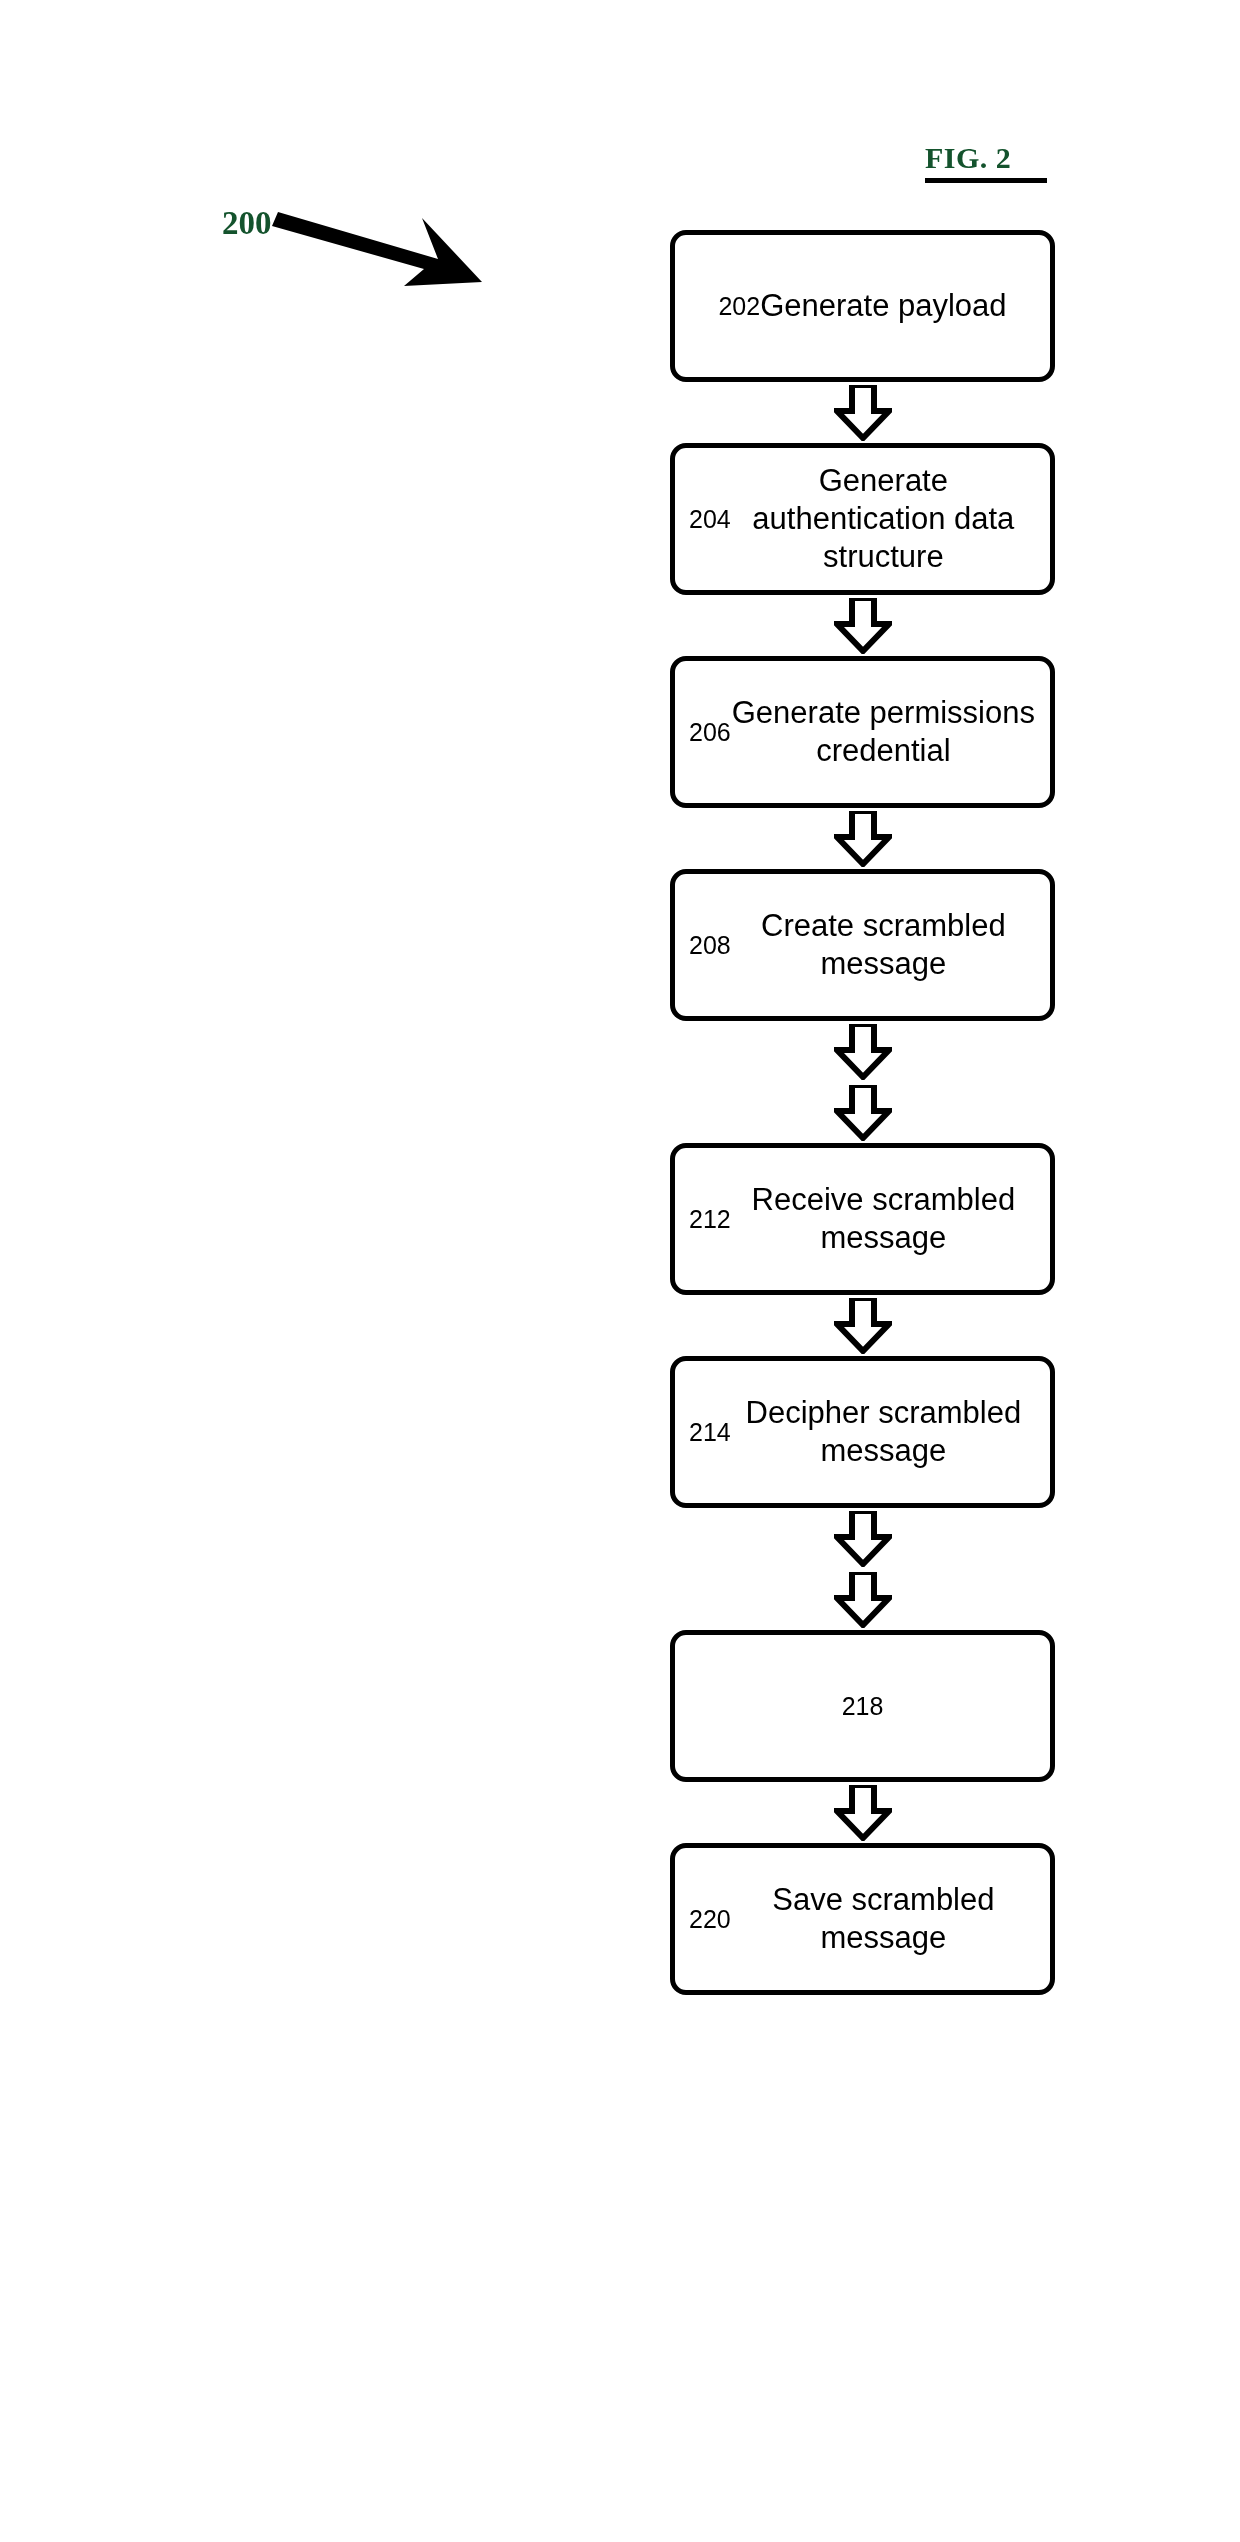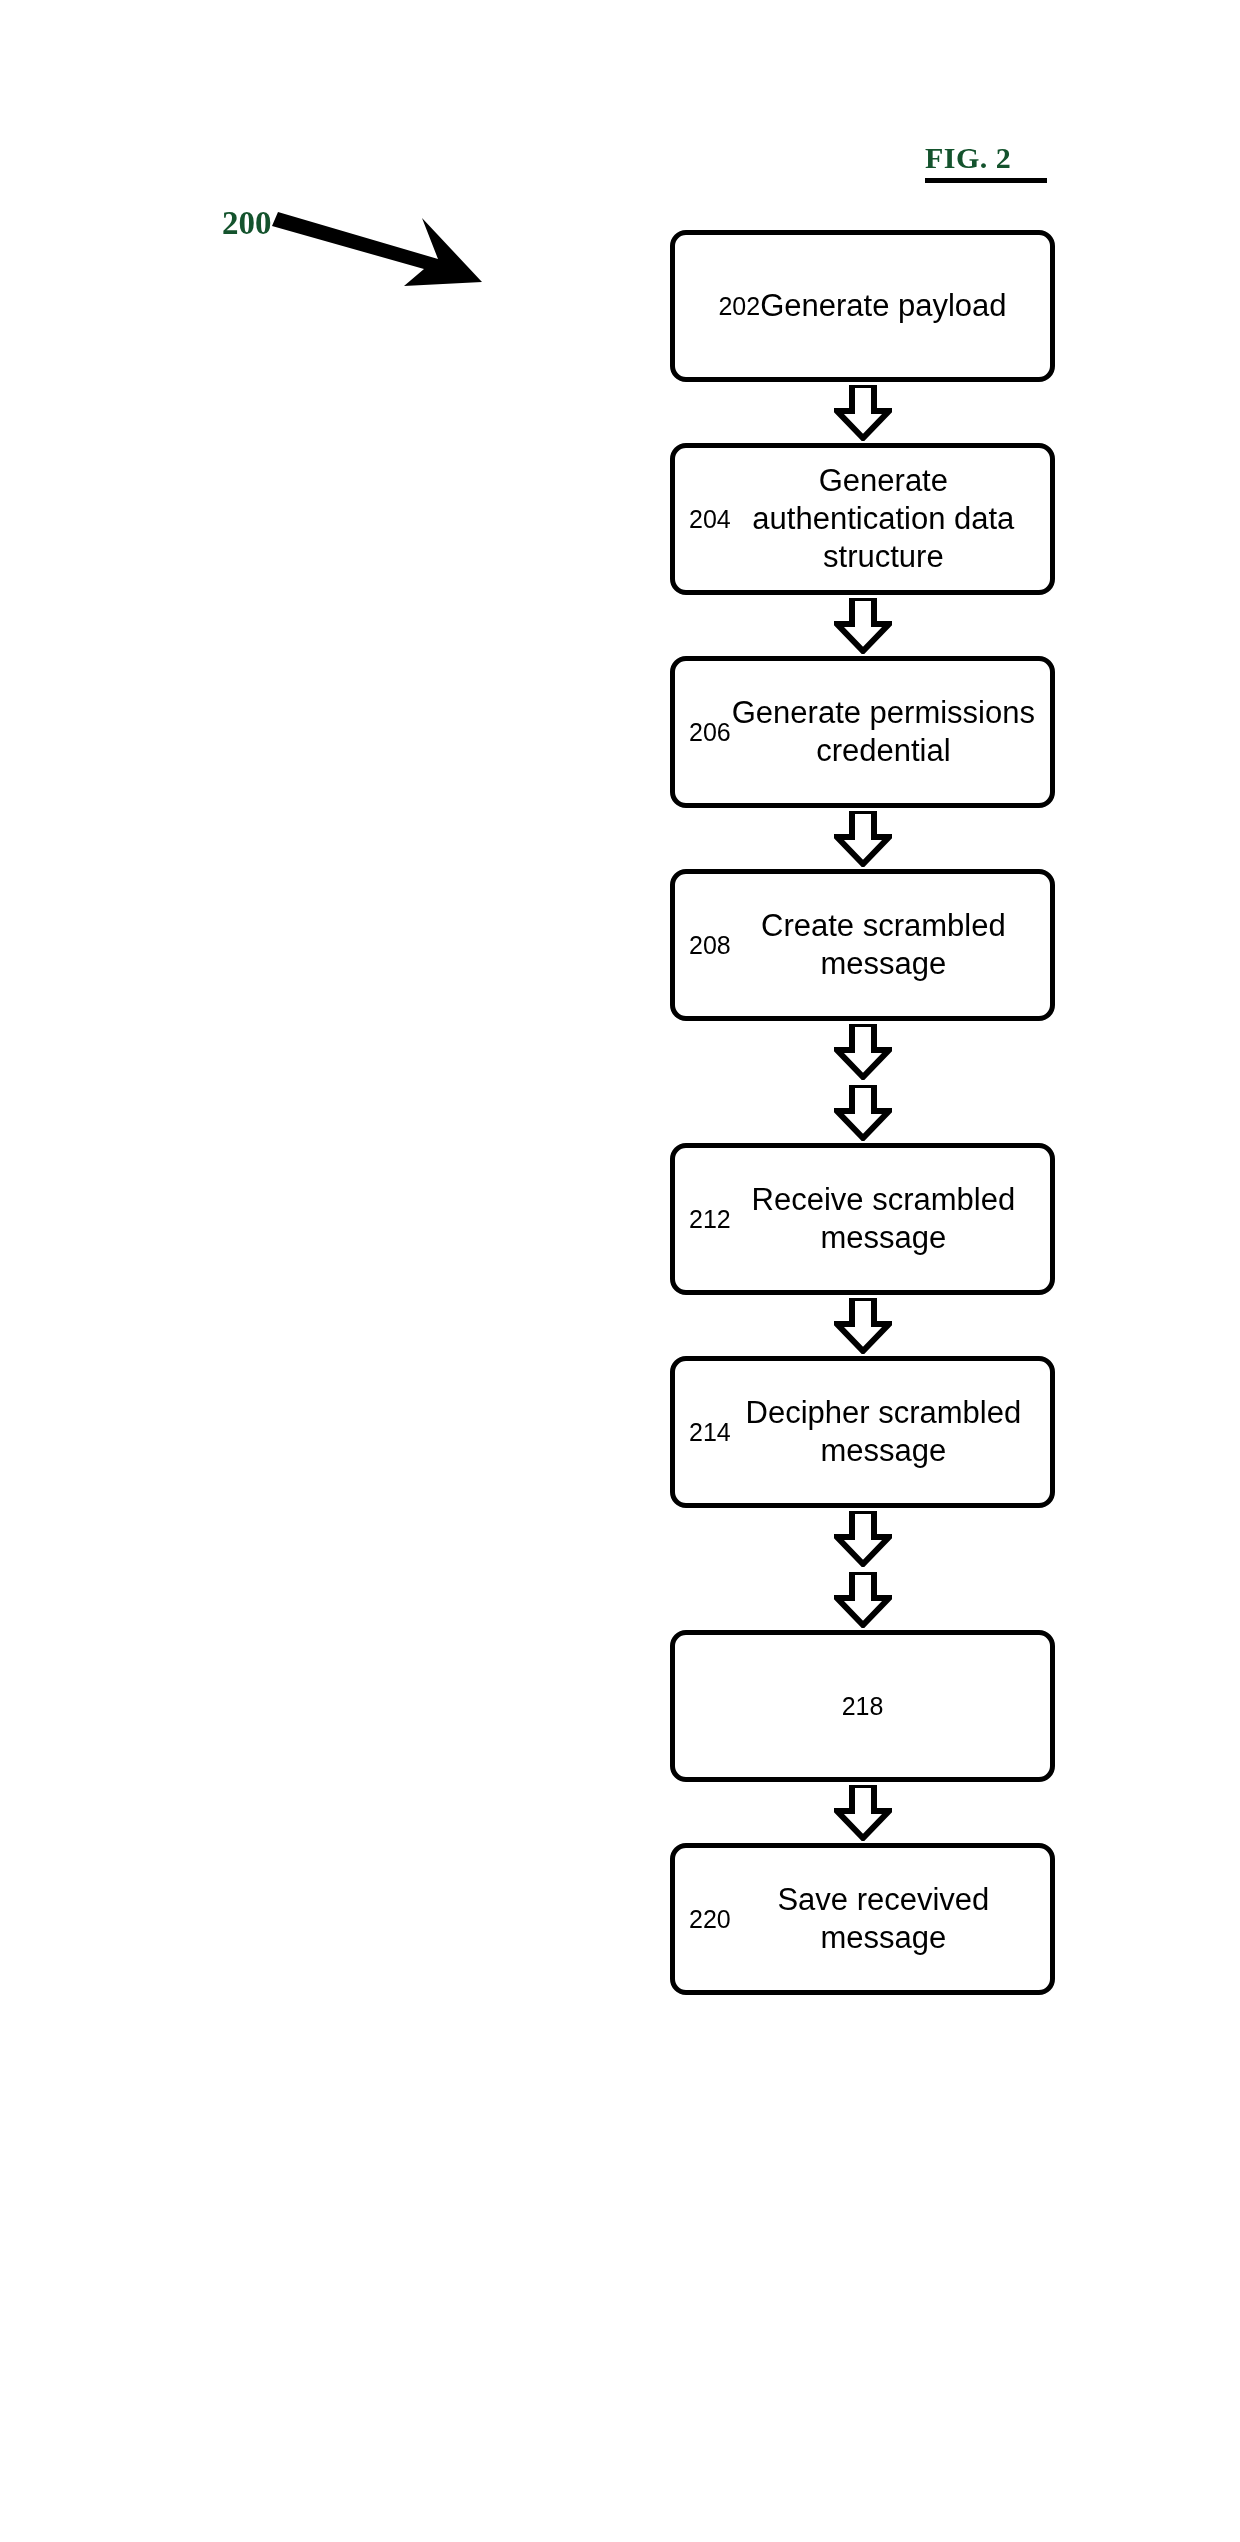--- a/index.html
+++ b/index.html
@@ -212,17 +212,17 @@
     </div>
 
     <div class="connector">
       <svg width="58" height="56" viewBox="0 0 58 56">
         <path d="M 18 0 L 40 0 L 40 26 L 55 26 L 29 53 L 3 26 L 18 26 Z" fill="#ffffff" stroke="#000000" stroke-width="6" stroke-linejoin="miter"></path>
       </svg>
     </div>
 
     <div class="node node-h2">
       <div class="node-num">220</div>
-      <div class="node-text">Save recevived message</div>
+      <div class="node-text">Save scrambled message</div>
     </div>
 
   </div>
 </div>
 
 </body></html>

